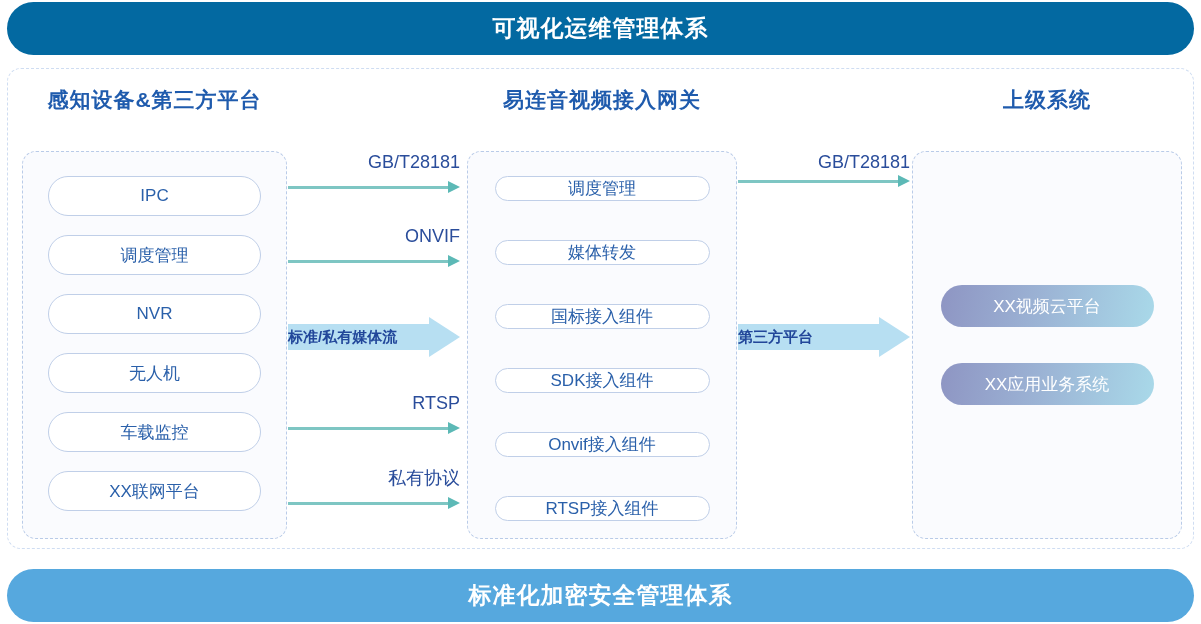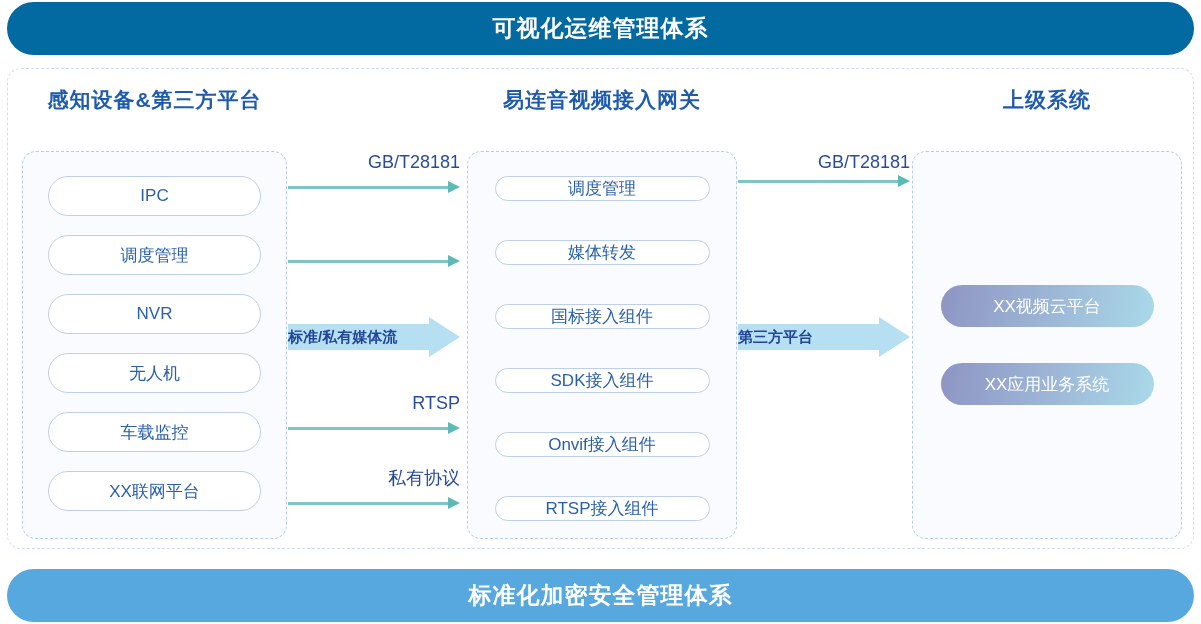--- a/index.html
+++ b/index.html
@@ -182,20 +182,23 @@
   </div>
 
   <div class="arrow-label" style="left:288px; top:150px; width:172px;">
     <span>GB/T28181</span>
   </div>
   <div class="thin-arrow" style="left:288px; top:181px; width:172px;">
     <div class="shaft"></div>
     <div class="head"></div>
   </div>
 
+  <div class="arrow-label" style="left:288px; top:224px; width:172px;">
+    <span>ONVIF</span>
+  </div>
   <div class="thin-arrow" style="left:288px; top:255px; width:172px;">
     <div class="shaft"></div>
     <div class="head"></div>
   </div>
 
   <div class="block-arrow" style="left:288px; top:317px; width:172px; height:40px;">
     <div class="body"></div>
     <div class="tip"></div>
     <div class="blabel">
       <span>标准/私有媒体流</span>

